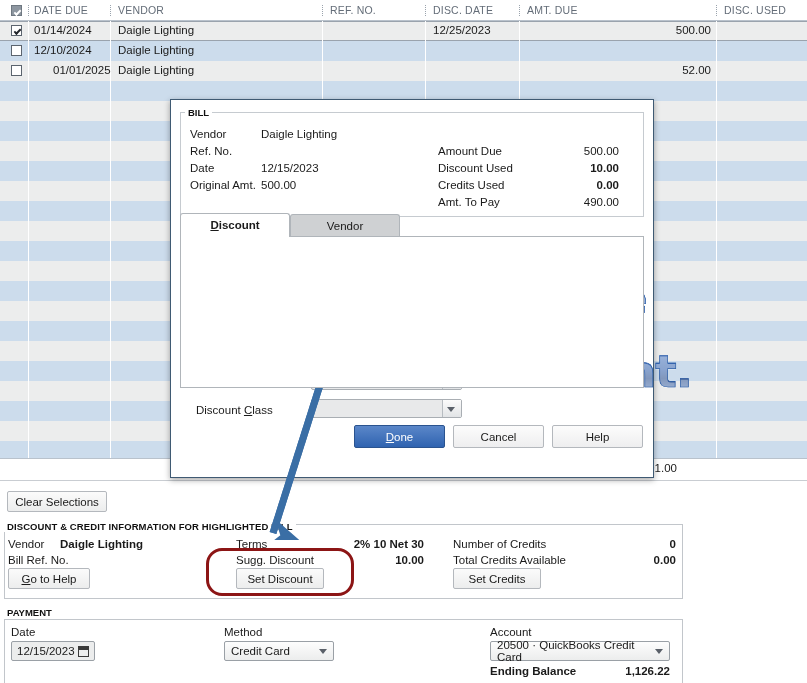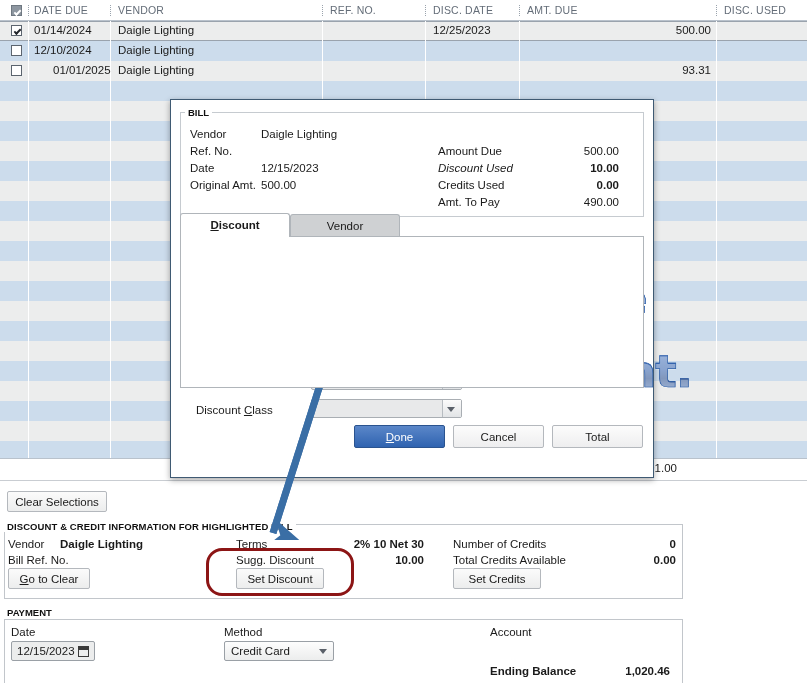--- a/index.html
+++ b/index.html
@@ -240,21 +240,21 @@
         <div class="colsep" style="left:110px;"></div>
         <div class="colsep" style="left:322px;"></div>
         <div class="colsep" style="left:425px;"></div>
         <div class="colsep" style="left:519px;"></div>
         <div class="colsep" style="left:716px;"></div>
         <div class="chk"></div>
         <div class="cell" style="left:26px;padding-left:27px;">01/01/2025</div>
         <div class="cell" style="left:118px;">Daigle Lighting</div>
         <div class="cell" style="left:330px;"></div>
         <div class="cell" style="left:433px;"></div>
-        <div class="cell num" style="left:527px; width:184px;">93.31</div>
+        <div class="cell num" style="left:527px; width:184px;">52.00</div>
         <div class="cell num" style="left:724px; width:76px;"></div>
       </div>
 
       <div class="row blue" style="top:60px;">
           <div class="colsep" style="left:28px;"></div>
           <div class="colsep" style="left:110px;"></div>
           <div class="colsep" style="left:322px;"></div>
           <div class="colsep" style="left:425px;"></div>
           <div class="colsep" style="left:519px;"></div>
           <div class="colsep" style="left:716px;"></div>
@@ -426,21 +426,21 @@
   <div class="dcl b" style="left:352px; top:538px; width:72px; text-align:right;">2% 10 Net 30</div>
   <div class="dcl" style="left:236px; top:554px;">Sugg. Discount</div>
   <div class="dcl b" style="left:352px; top:554px; width:72px; text-align:right;">10.00</div>
 
   <div class="dcl" style="left:453px; top:538px;">Number of Credits</div>
   <div class="dcl b" style="left:600px; top:538px; width:76px; text-align:right;">0</div>
   <div class="dcl" style="left:453px; top:554px;">Total Credits Available</div>
   <div class="dcl b" style="left:600px; top:554px; width:76px; text-align:right;">0.00</div>
 
   <div class="btn btn-gotobill">
-    <span><span class="u">G</span><span>o to Clear</span></span>
+    <span><span class="u">G</span><span>o to Help</span></span>
   </div>
   <div class="btn btn-setdisc">
     <span>Set Discount</span>
   </div>
   <div class="btn btn-setcredits">
     <span>Set Credits</span>
   </div>
 
   <div class="pay-panel"></div>
   <div class="pay-legend">PAYMENT</div>
@@ -451,44 +451,48 @@
     <span class="cal-ico"></span>
   </div>
 
   <div class="pl" style="left:224px; top:626px;">Method</div>
   <div class="combo" style="left:224px; top:641px; width:110px; height:20px;">
     <span>Credit Card</span>
     <span class="arrow"></span>
   </div>
 
   <div class="pl" style="left:490px; top:626px;">Account</div>
+  <div class="combo" style="left:490px; top:641px; width:180px; height:20px;">
+    <span>20500 · QuickBooks Credit Card</span>
+    <span class="arrow"></span>
+  </div>
 
   <div class="pl b" style="left:490px; top:665px;">Ending Balance</div>
-  <div class="pl b" style="left:594px; top:665px; width:76px; text-align:right;">1,020.46</div>
+  <div class="pl b" style="left:594px; top:665px; width:76px; text-align:right;">1,126.22</div>
 
   <div class="dlg">
 
 
     <div class="dlg-body">
 
       <div class="group" style="left:9px; top:12px; width:464px; height:105px;"></div>
       <div class="group-legend" style="left:14px; top:7px;">BILL</div>
 
       <div class="bl" style="left:19px;  top:28px;">Vendor</div>
       <div class="bl" style="left:90px;  top:28px;">Daigle Lighting</div>
       <div class="bl" style="left:19px;  top:45px;">Ref. No.</div>
       <div class="bl" style="left:90px;  top:45px;"></div>
       <div class="bl" style="left:19px;  top:62px;">Date</div>
       <div class="bl" style="left:90px;  top:62px;">12/15/2023</div>
       <div class="bl" style="left:19px;  top:79px;">Original Amt.</div>
       <div class="bl" style="left:90px;  top:79px;">500.00</div>
 
       <div class="bl" style="left:267px; top:45px;">Amount Due</div>
       <div class="bl r" style="left:370px; top:45px; width:78px;">500.00</div>
-      <div class="bl" style="left:267px; top:62px;font-style:italic;">Discount Used</div>
+      <div class="bl" style="left:267px; top:62px;">Discount Used</div>
       <div class="bl r b" style="left:370px; top:62px; width:78px;">10.00</div>
       <div class="bl" style="left:267px; top:79px;">Credits Used</div>
       <div class="bl r b" style="left:370px; top:79px; width:78px;">0.00</div>
       <div class="bl" style="left:267px; top:96px;">Amt. To Pay</div>
       <div class="bl r" style="left:370px; top:96px; width:78px;">490.00</div>
 
       <div class="tab active" style="left:9px;  top:113px; width:110px;">
         <span><span class="u">D</span>iscount</span>
       </div>
       <div class="tab idle" style="left:119px; top:114px; width:110px;">
@@ -527,21 +531,21 @@
         <span class="arrow"></span>
       </div>
 
       <div class="dbtn primary" style="left:183px; top:325px; width:91px;">
         <span><span class="u">D</span>one</span>
       </div>
       <div class="dbtn normal" style="left:282px; top:325px; width:91px;">
         <span>Cancel</span>
       </div>
       <div class="dbtn normal" style="left:381px; top:325px; width:91px;">
-        <span>Total</span>
+        <span>Help</span>
       </div>
     </div>
   </div>
 
   <div class="ann-box" style="left:186px; top:337px; width:279px; height:30px;"></div>
 
   <div class="ann-box" style="left:206px; top:548px; width:148px; height:48px;"></div>
 
   <div class="ann-text" style="left:450px; top:272px;">Remove this</div>
   <div class="ann-text" style="left:488px; top:345px;">amount.</div>

